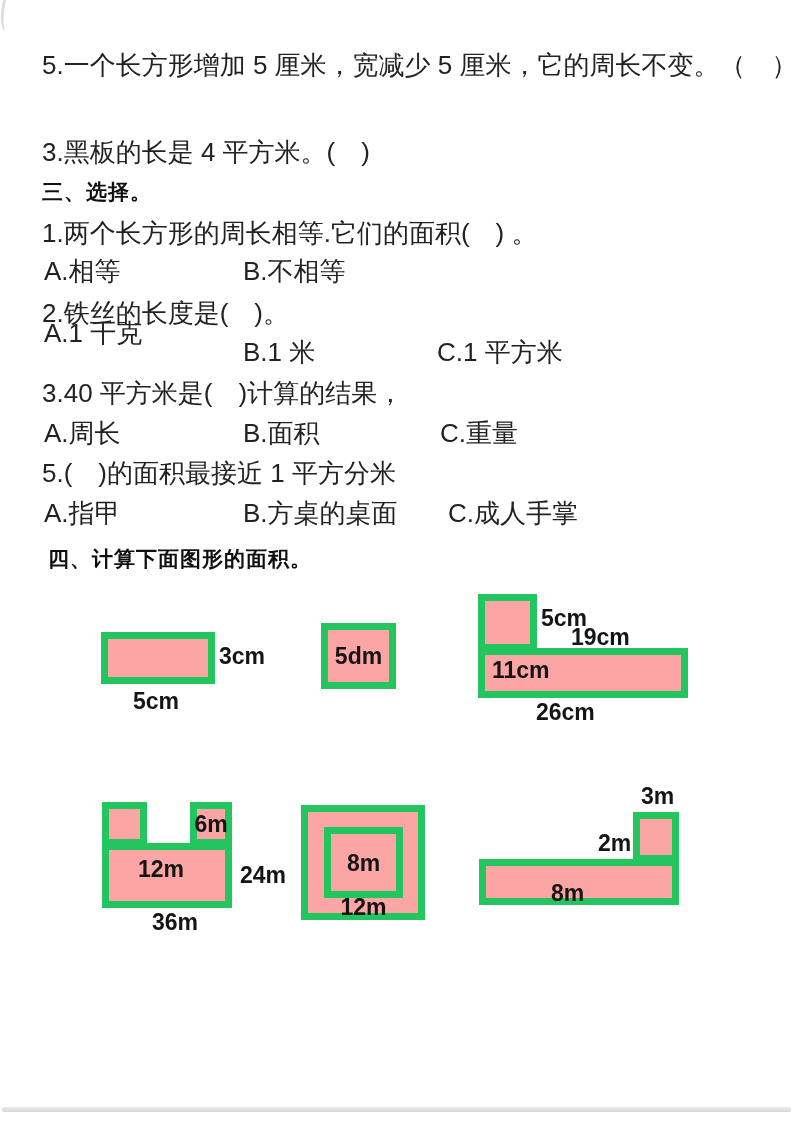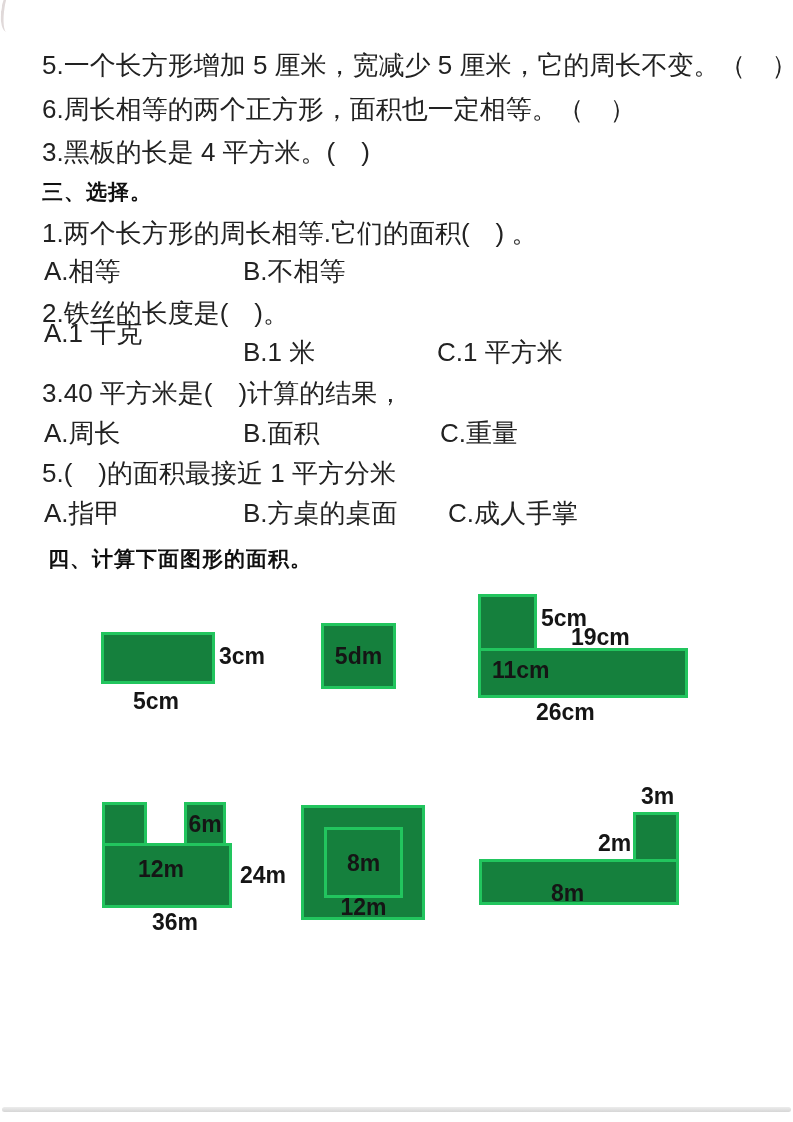--- a/index.html
+++ b/index.html
@@ -25,22 +25,22 @@
   .heading {
     font-weight: 700;
     font-size: 21px;
     color: #101010;
     letter-spacing: 1px;
   }
   .opt { left: auto; }
   .shape {
     position: absolute;
     box-sizing: border-box;
-    border: 3px solid #22c55e;
-    background: #15803d;
+    border: 7px solid #22c55e;
+    background: #fca5a5;
   }
   .flexc { display: flex; align-items: center; justify-content: center; }
   .dim {
     position: absolute;
     font-weight: 700;
     font-size: 23px;
     line-height: 24px;
     color: #151515;
     white-space: pre;
   }
@@ -63,21 +63,20 @@
   }
 </style>
 </head>
 <body>
 
 <main class="page">
 
   <div class="corner-mark"></div>
 
   <p class="line" style="top:50px">5.一个长方形增加 5 厘米，宽减少 5 厘米，它的周长不变。（　）</p>
-  <p class="line" style="top:94px">6.周长相等的两个正方形，面积也一定相等。（　）</p>
   <p class="line" style="top:137px">3.黑板的长是 4 平方米。(　)</p>
 
   <h2 class="line heading" style="top:177px">三、选择。</h2>
 
   <p class="line" style="top:218px">1.两个长方形的周长相等.它们的面积(　) 。</p>
   <span class="line opt" style="top:256px;left:44px">A.相等</span>
   <span class="line opt" style="top:256px;left:243px">B.不相等</span>
 
   <p class="line" style="top:298px">2.铁丝的长度是(　)。</p>
   <span class="line opt" style="top:318px;left:44px">A.1 千克</span>
@@ -105,21 +104,21 @@
   </div>
 
   <div class="shape" style="left:478px;top:594px;width:59px;height:57px"></div>
   <div class="shape" style="left:478px;top:648px;width:210px;height:50px"></div>
   <span class="dim" style="left:541px;top:606px">5cm</span>
   <span class="dim" style="left:571px;top:625px">19cm</span>
   <span class="dim" style="left:492px;top:658px">11cm</span>
   <span class="dim" style="left:536px;top:700px">26cm</span>
 
   <div class="shape" style="left:102px;top:802px;width:45px;height:44px"></div>
-  <div class="shape flexc" style="left:184px;top:802px;width:42px;height:44px">
+  <div class="shape flexc" style="left:190px;top:802px;width:42px;height:44px">
     <span class="dim" style="position:static">6m</span>
   </div>
   <div class="shape" style="left:102px;top:843px;width:130px;height:65px"></div>
   <span class="dim" style="left:138px;top:857px">12m</span>
   <span class="dim" style="left:240px;top:863px">24m</span>
   <span class="dim" style="left:152px;top:910px">36m</span>
 
   <div class="shape" style="left:301px;top:805px;width:124px;height:115px"></div>
   <div class="shape flexc" style="left:324px;top:827px;width:79px;height:71px">
     <span class="dim" style="position:static">8m</span>

